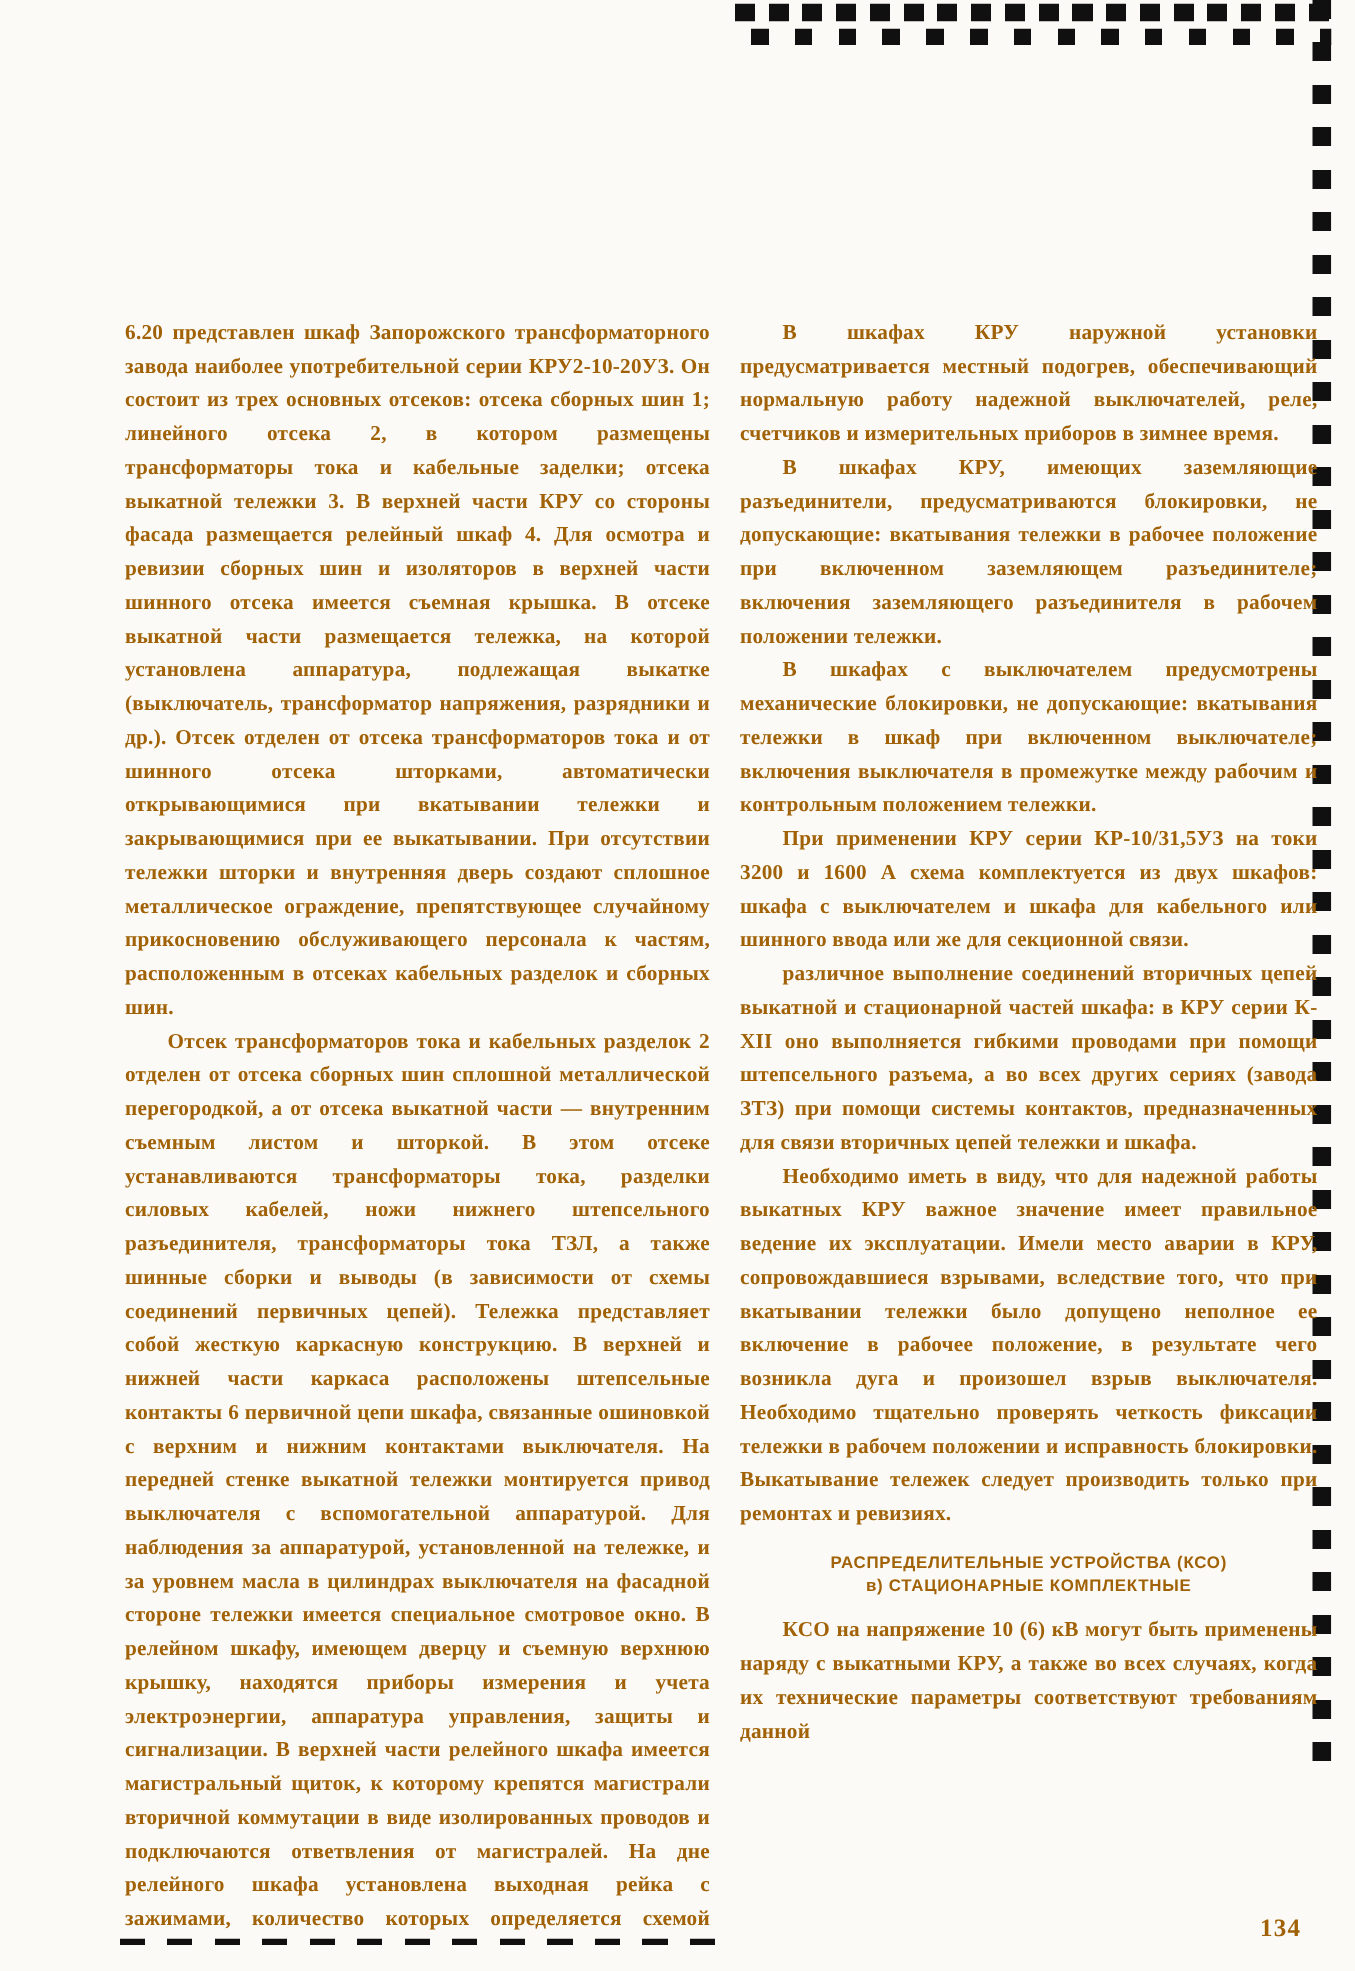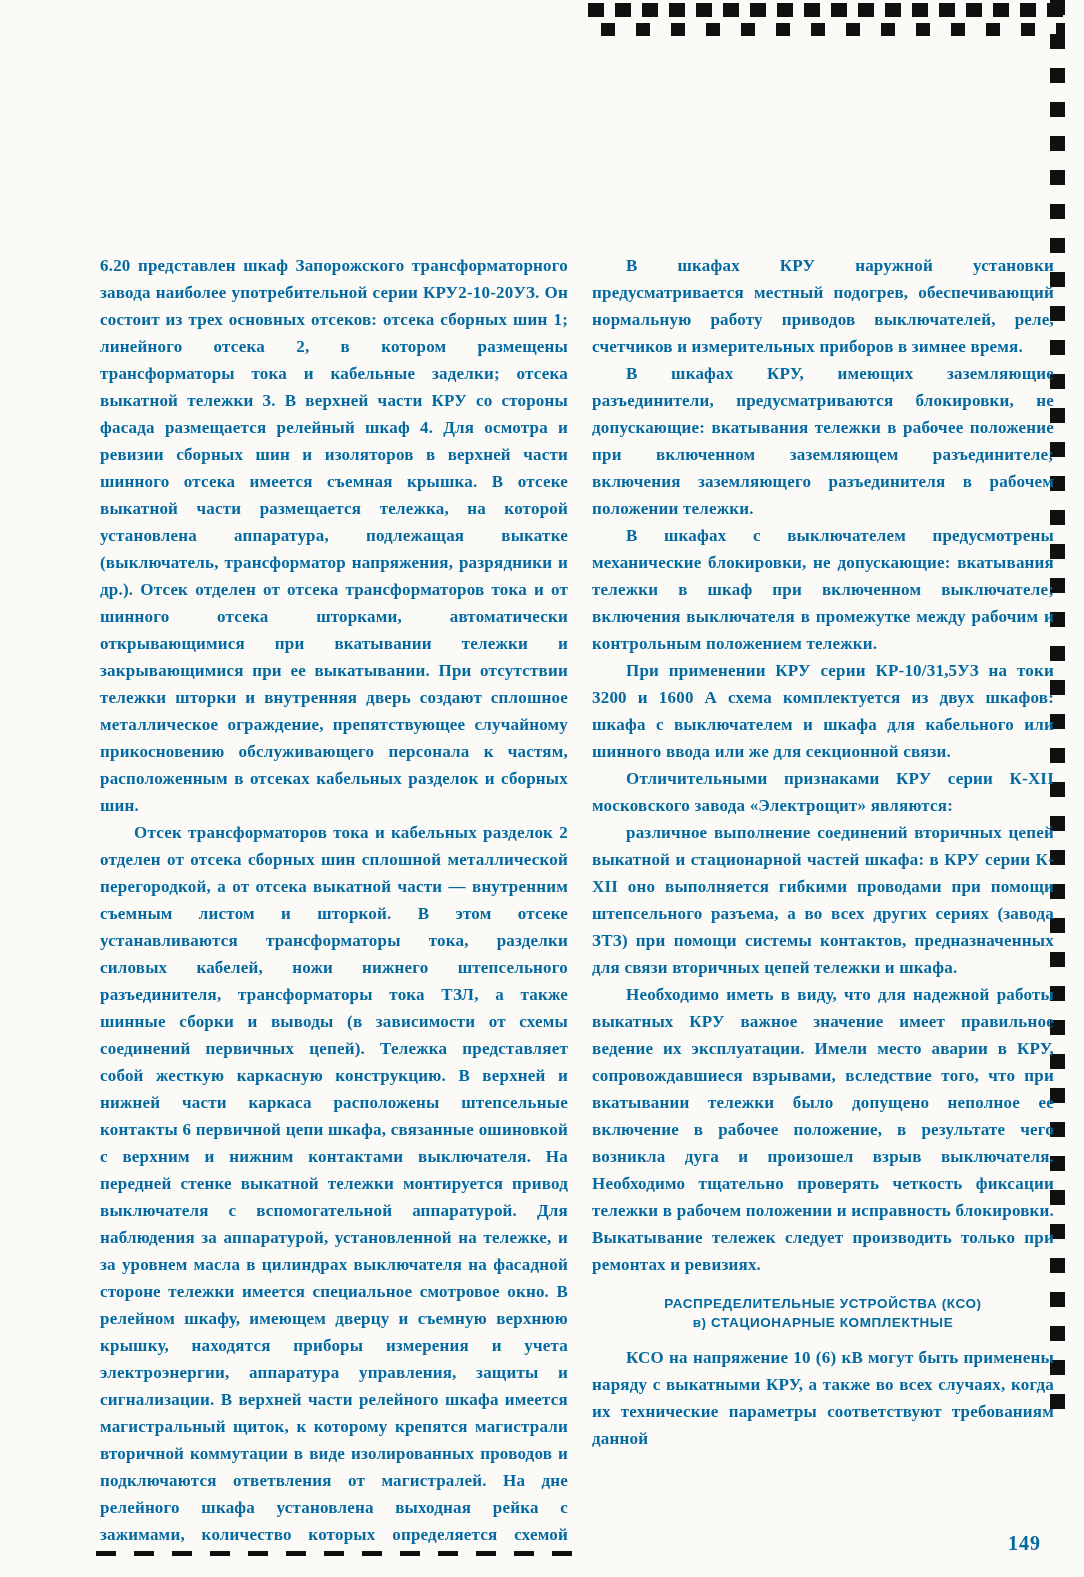--- a/index.html
+++ b/index.html
@@ -7,21 +7,21 @@
     padding: 0;
     background: #fbfaf6;
   }
   .page {
     position: relative;
     width: 1065px;
     height: 1577px;
     background: #fbfaf6;
     overflow: hidden;
     font-family: "Liberation Serif", "DejaVu Serif", serif;
-    color: #0369a1;
+    color: #a16207;
   }
 
   
   .artifact-top {
     position: absolute;
     left: 588px; top: 0;
     width: 496px; height: 42px;
     background-image:
       repeating-linear-gradient(90deg, #101010 0 16px, transparent 16px 27px),
       repeating-linear-gradient(90deg, transparent 0 7px, #101010 7px 21px, transparent 21px 35px);
@@ -89,31 +89,30 @@
   <div class="artifact-top"></div>
   <div class="artifact-right"></div>
   <div class="artifact-bottom"></div>
 
   <div class="column left">
     <p class="noindent">6.20 представлен шкаф Запорожского трансформаторного завода наиболее употребительной серии КРУ2-10-20УЗ. Он состоит из трех основных отсеков: отсека сборных шин 1; линейного отсека 2, в котором размещены трансформаторы тока и кабельные заделки; отсека выкатной тележки 3. В верхней части КРУ со стороны фасада размещается релейный шкаф 4. Для осмотра и ревизии сборных шин и изоляторов в верхней части шинного отсека имеется съемная крышка. В отсеке выкатной части размещается тележка, на которой установлена аппаратура, подлежащая выкатке (выключатель, трансформатор напряжения, разрядники и др.). Отсек отделен от отсека трансформаторов тока и от шинного отсека шторками, автоматически открывающимися при вкатывании тележки и закрывающимися при ее выкатывании. При отсутствии тележки шторки и внутренняя дверь создают сплошное металлическое ограждение, препятствующее случайному прикосновению обслуживающего персонала к частям, расположенным в отсеках кабельных разделок и сборных шин.</p>
     <p>Отсек трансформаторов тока и кабельных разделок 2 отделен от отсека сборных шин сплошной металлической перегородкой, а от отсека выкатной части — внутренним съемным листом и шторкой. В этом отсеке устанавливаются трансформаторы тока, разделки силовых кабелей, ножи нижнего штепсельного разъединителя, трансформаторы тока ТЗЛ, а также шинные сборки и выводы (в зависимости от схемы соединений первичных цепей). Тележка представляет собой жесткую каркасную конструкцию. В верхней и нижней части каркаса расположены штепсельные контакты 6 первичной цепи шкафа, связанные ошиновкой с верхним и нижним контактами выключателя. На передней стенке выкатной тележки монтируется привод выключателя с вспомогательной аппаратурой. Для наблюдения за аппаратурой, установленной на тележке, и за уровнем масла в цилиндрах выключателя на фасадной стороне тележки имеется специальное смотровое окно. В релейном шкафу, имеющем дверцу и съемную верхнюю крышку, находятся приборы измерения и учета электроэнергии, аппаратура управления, защиты и сигнализации. В верхней части релейного шкафа имеется магистральный щиток, к которому крепятся магистрали вторичной коммутации в виде изолированных проводов и подключаются ответвления от магистралей. На дне релейного шкафа установлена выходная рейка с зажимами, количество которых определяется схемой данного шкафа. Выходная рейка предназначена для подключения контрольных кабелей, которые вводятся в релейный шкаф через специальные втулки, установленные на</p>
   </div>
 
   <div class="column right">
-    <p>В шкафах КРУ наружной установки предусматривается местный подогрев, обеспечивающий нормальную работу приводов выключателей, реле, счетчиков и измерительных приборов в зимнее время.</p>
+    <p>В шкафах КРУ наружной установки предусматривается местный подогрев, обеспечивающий нормальную работу надежной выключателей, реле, счетчиков и измерительных приборов в зимнее время.</p>
     <p>В шкафах КРУ, имеющих заземляющие разъединители, предусматриваются блокировки, не допускающие: вкатывания тележки в рабочее положение при включенном заземляющем разъединителе; включения заземляющего разъединителя в рабочем положении тележки.</p>
     <p>В шкафах с выключателем предусмотрены механические блокировки, не допускающие: вкатывания тележки в шкаф при включенном выключателе; включения выключателя в промежутке между рабочим и контрольным положением тележки.</p>
     <p>При применении КРУ серии КР-10/31,5УЗ на токи 3200 и 1600 А схема комплектуется из двух шкафов: шкафа с выключателем и шкафа для кабельного или шинного ввода или же для секционной связи.</p>
-    <p>Отличительными признаками КРУ серии К-XII московского завода «Электрощит» являются:</p>
     <p>различное выполнение соединений вторичных цепей выкатной и стационарной частей шкафа: в КРУ серии К-XII оно выполняется гибкими проводами при помощи штепсельного разъема, а во всех других сериях (завода ЗТЗ) при помощи системы контактов, предназначенных для связи вторичных цепей тележки и шкафа.</p>
     <p>Необходимо иметь в виду, что для надежной работы выкатных КРУ важное значение имеет правильное ведение их эксплуатации. Имели место аварии в КРУ, сопровождавшиеся взрывами, вследствие того, что при вкатывании тележки было допущено неполное ее включение в рабочее положение, в результате чего возникла дуга и произошел взрыв выключателя. Необходимо тщательно проверять четкость фиксации тележки в рабочем положении и исправность блокировки. Выкатывание тележек следует производить только при ремонтах и ревизиях.</p>
 
     <div class="section-heading">
       <div>РАСПРЕДЕЛИТЕЛЬНЫЕ УСТРОЙСТВА (КСО)</div>
       <div>в) СТАЦИОНАРНЫЕ КОМПЛЕКТНЫЕ</div>
     </div>
 
     <p>КСО на напряжение 10 (6) кВ могут быть применены наряду с выкатными КРУ, а также во всех случаях, когда их технические параметры соответствуют требованиям данной</p>
   </div>
 
-  <div class="page-number">149</div>
+  <div class="page-number">134</div>
 
 </div>
 
 </body></html>

